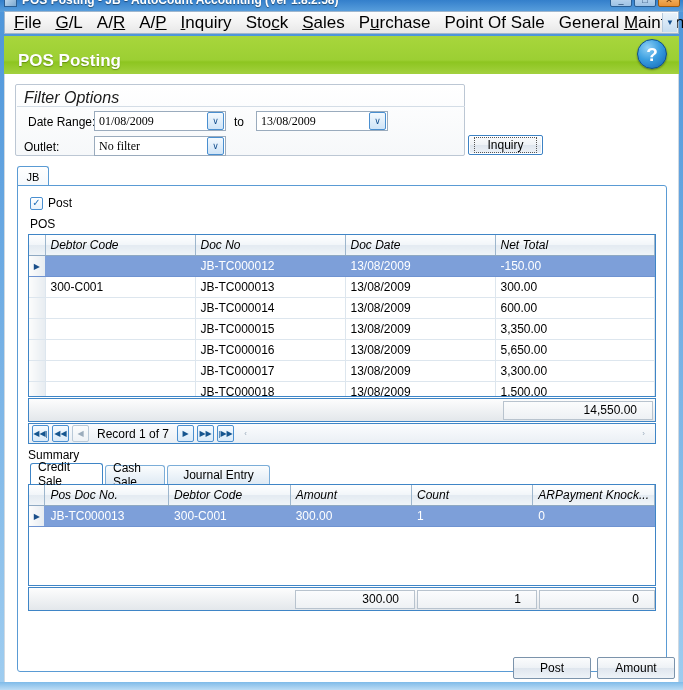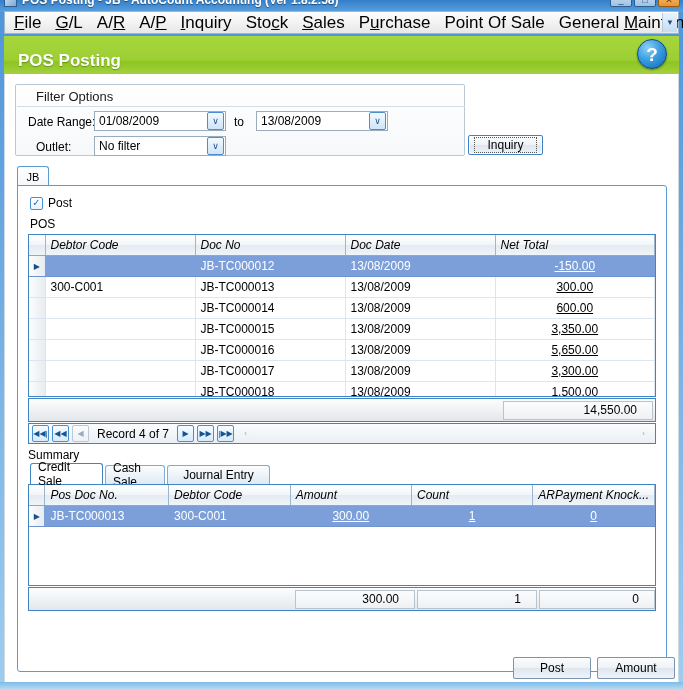--- a/index.html
+++ b/index.html
@@ -138,41 +138,42 @@
   .group {
     position: absolute;
     left: 10px; top: 10px;
     width: 450px; height: 72px;
     background: linear-gradient(to bottom,#ffffff,#f6f8fa);
     border: 1px solid #bcc7d4;
     border-radius: 2px;
   }
   .group-title {
     position: absolute;
-    left: 20px; top: 4px;
-    font-size: 13px; color: #1b1b1b;
+    left: 8px; top: 4px;
+    font-size: 16px; color: #1b1b1b; font-style: italic;
   }
   .group-sep {
     position: absolute;
     left: 1px; top: 21px;
     width: 448px; height: 1px;
     background: #d4dde6;
   }
   .fld-label {
     position: absolute;
     font-size: 12px; color: #000;
   }
   .combo {
     position: absolute;
     height: 20px;
     background: #ffffff;
     border: 1px solid #9aabbd;
     display: flex; align-items: center;
     padding-left: 4px;
     font-size: 12px;
+    font-family: Liberation Serif, serif;
   }
   .combo .cb-val { flex: 1; white-space: nowrap; overflow: hidden; }
   .combo .cb-arrow {
     width: 17px; height: 18px;
     margin-right: 1px;
     border: 1px solid #4a8fd0;
     border-radius: 2px;
     background: linear-gradient(to bottom,#f3f9fe,#cfe4f7);
     display: flex; align-items: center; justify-content: center;
     color: #14508f; font-size: 9px;
@@ -265,21 +266,21 @@
     font-style: italic;
   }
   table.grid td {
     border-right: 1px solid #dde6ee;
     border-bottom: 1px solid #dde6ee;
     padding: 2px 5px;
     height: 21px;
     white-space: nowrap;
     color: #000;
   }
-  table.grid td.num, table.grid th.num { text-align: center; text-decoration: underline; }
+  table.grid td.num, table.grid th.num { text-align: left; }
   table.grid tr.sel td {
     background: #7d9fd9;
     color: #ffffff;
     border-right: 1px solid #7d9fd9;
     border-bottom: 1px solid #6f93d1;
   }
   .rowsel {
     width: 16px;
     background: linear-gradient(to right,#fcfcfc,#e7ecf1);
     border-right: 1px solid #9db6cd;
@@ -419,21 +420,21 @@
       <div class="combo" style="left:78px; top:26px; width:132px;">
         <span class="cb-val">01/08/2009</span>
         <span class="cb-arrow">∨</span>
       </div>
       <div class="fld-label" style="left:218px; top:30px;">to</div>
       <div class="combo" style="left:240px; top:26px; width:132px;">
         <span class="cb-val">13/08/2009</span>
         <span class="cb-arrow">∨</span>
       </div>
 
-      <div class="fld-label" style="left:20px; top:55px;">Outlet:</div>
+      <div class="fld-label" style="left:8px; top:55px;">Outlet:</div>
       <div class="combo" style="left:78px; top:51px; width:132px;">
         <span class="cb-val">No filter</span>
         <span class="cb-arrow">∨</span>
       </div>
     </div>
 
     <div class="btn focused" style="position:absolute; left:463px; top:61px; width:75px; height:20px;">
       <span class="focus-ring">Inquiry</span>
     </div>
 
@@ -516,21 +517,21 @@
       </div>
 
       <div class="totalstrip" style="left:10px; top:212px; width:628px; height:24px;">
         <div class="totbox" style="width:150px; margin-right:2px;">14,550.00</div>
       </div>
 
       <div class="navbar" style="left:10px; top:237px; width:628px; height:21px;">
         <div class="navbtn">◀◀|</div>
         <div class="navbtn">◀◀</div>
         <div class="navbtn dim">◀</div>
-        <div class="navtext">Record 4 of 7</div>
+        <div class="navtext">Record 1 of 7</div>
         <div class="navbtn">▶</div>
         <div class="navbtn">▶▶</div>
         <div class="navbtn">|▶▶</div>
         <div class="navbtn dim" style="border:none;background:none;">‹</div>
         <div class="navspacer"></div>
         <div class="navbtn dim" style="border:none;background:none;">›</div>
       </div>
 
       <div class="plain-label" style="left:10px; top:262px;">Summary</div>
 

